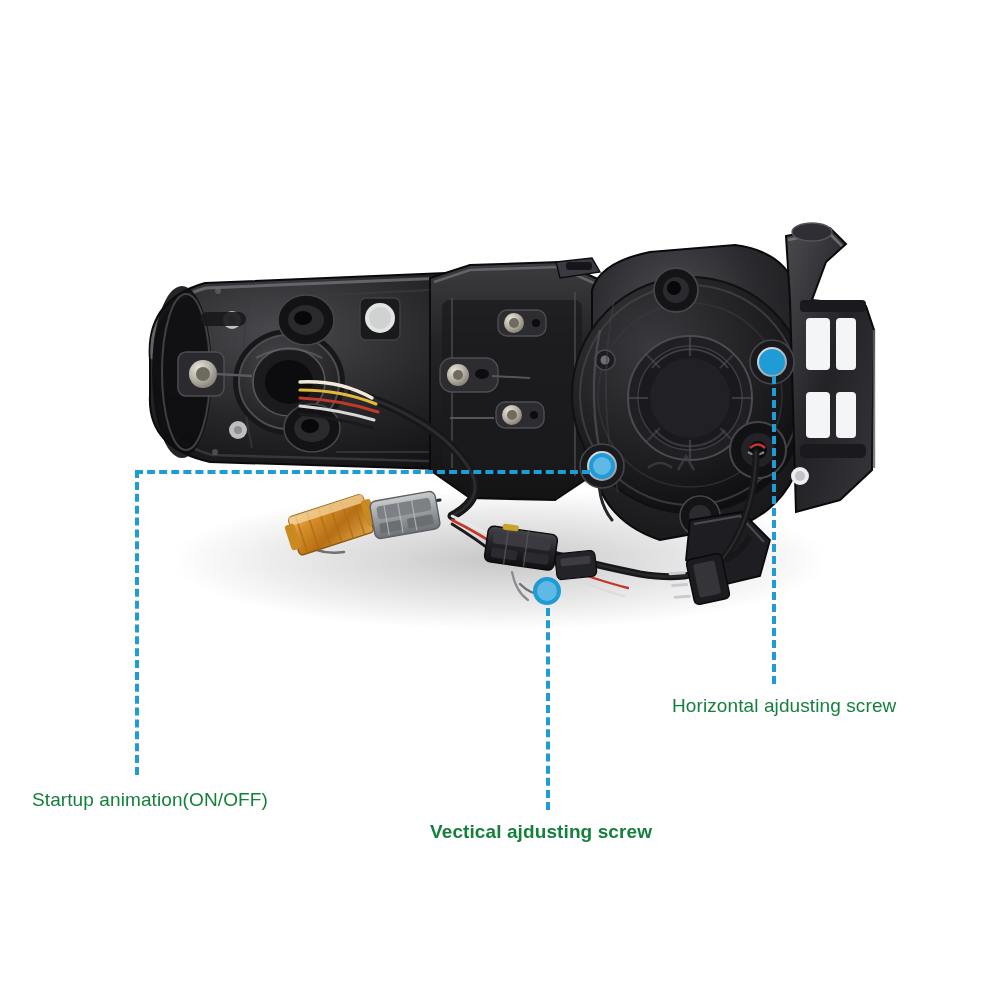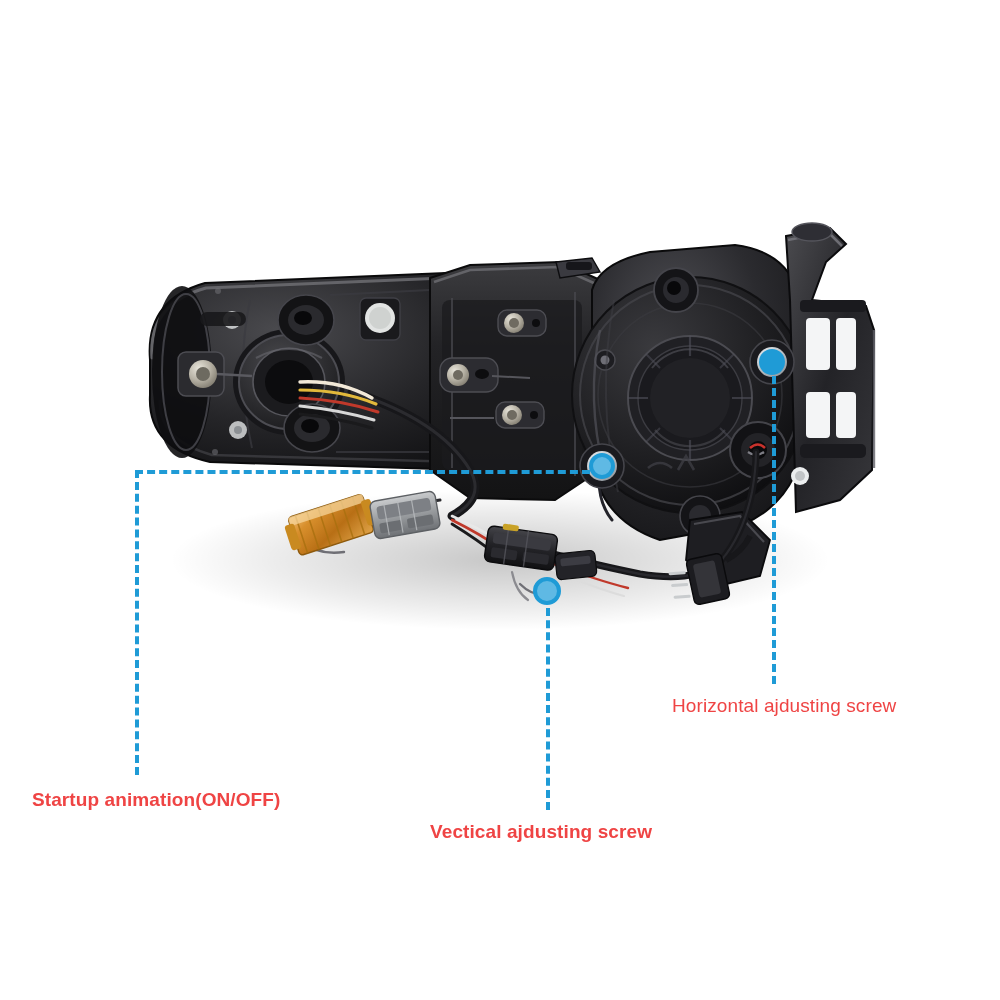--- a/index.html
+++ b/index.html
@@ -24,21 +24,21 @@
     top: 0;
     width: 1000px;
     height: 1000px;
     pointer-events: none;
   }
   .callout-label {
     position: absolute;
     font-family: "Liberation Sans", sans-serif;
     font-size: 19px;
     font-weight: 400;
-    color: #ef4444;
+    color: #15803d;
     white-space: nowrap;
     letter-spacing: 0.1px;
   }
   .dash-h {
     position: absolute;
     height: 0;
     border-top: 4px dashed #1f9bd6;
   }
   .dash-v {
     position: absolute;
@@ -370,21 +370,21 @@
     </g>
     <g>
       <circle cx="602" cy="466" r="22" fill="#1a1a1e" stroke="#45454b" stroke-width="1.6"></circle>
       <circle cx="602" cy="466" r="15" fill="url(#gScrewHead)"></circle>
       <circle cx="602" cy="466" r="8" fill="#9aa0a5"></circle>
     </g>
   </svg>
 
   <div class="dash-h" style="left:135px; top:470px; width:455px;"></div>
   <div class="dash-v" style="left:135px; top:470px; height:305px;"></div>
-  <div class="callout-label" style="left:32px; top:789px;font-weight:bold;">Startup animation(ON/OFF)</div>
+  <div class="callout-label" style="left:32px; top:789px;">Startup animation(ON/OFF)</div>
 
   <div class="dash-v" style="left:546px; top:596px; height:214px;"></div>
   <div class="marker ring" style="left:533px; top:577px; width:28px; height:28px;"></div>
   <div class="callout-label" style="left:430px; top:821px;font-weight:bold;">Vectical ajdusting screw</div>
 
   <div class="dash-v" style="left:772px; top:376px; height:308px;"></div>
   <div class="callout-label" style="left:672px; top:695px;">Horizontal ajdusting screw</div>
 
   <div class="marker" style="left:759px; top:349px; width:26px; height:26px;"></div>
   <div class="marker ring" style="left:589px; top:453px; width:26px; height:26px;"></div>

